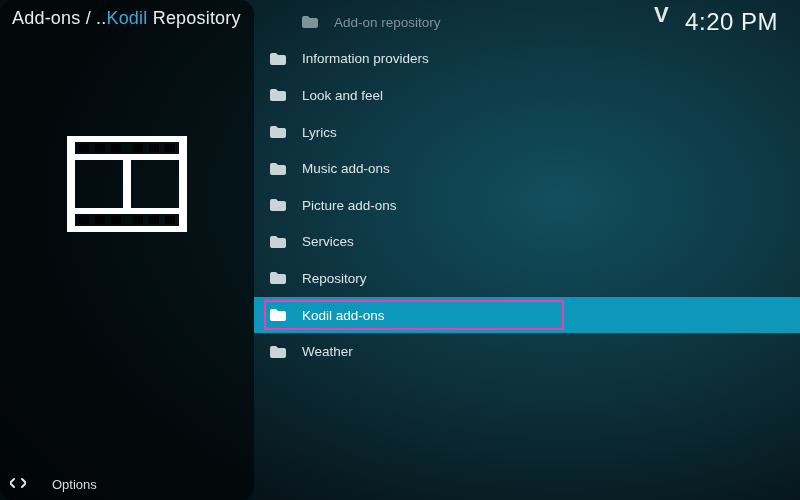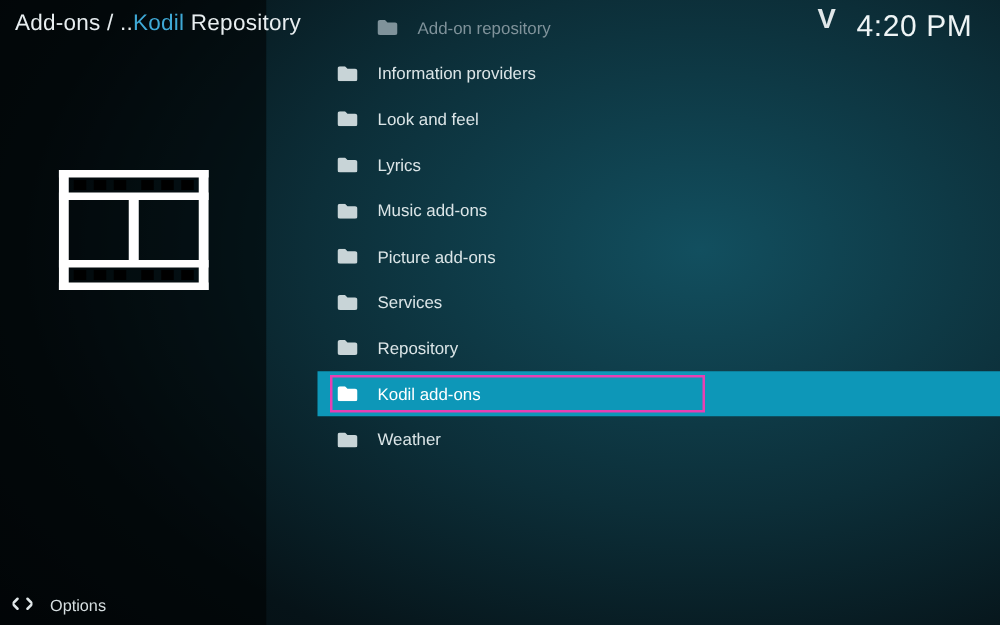--- a/index.html
+++ b/index.html
@@ -5,23 +5,24 @@
     * { margin: 0; padding: 0; box-sizing: border-box; }
     html, body { width: 800px; height: 500px; overflow: hidden; font-family: Arial, Helvetica, sans-serif; }
     body {
       background: radial-gradient(ellipse 900px 600px at 70% 40%, #124f5f 0%, #0c2e38 35%, #061318 60%, #020507 100%);
       color: #e8eef0;
       position: relative;
     }
     .sidebar {
       position: absolute;
       left: 0; top: 0;
-      width: 213px; height: 100%;
+      width: 254px; height: 100%;
       background: rgba(0,0,0,0.55);
       padding: 8px 12px 8px 12px;
+      border-radius: 14px;
     }
     .breadcrumb {
       font-size: 18px;
       font-weight: 400;
       letter-spacing: 0.2px;
       white-space: nowrap;
     }
     .breadcrumb .hl { color: #3fa9d6; }
     .sortline {
       font-size: 11px;
@@ -86,21 +87,21 @@
       font-weight: 700;
       color: #e0e7e9;
     }
     .options {
       position: absolute;
       left: 10px; bottom: 8px;
       display: flex;
       align-items: flex-end;
       font-size: 13px;
       color: #d6dee0;
-      gap: 14px;
+      gap: 26px;
     }
   </style>
 </head>
 <body>
 
 <div class="sidebar">
   <div class="breadcrumb">
     <span>Add-ons / ..</span><span class="hl">Kodil</span><span> Repository</span>
   </div>
   <div class="film-icon">

